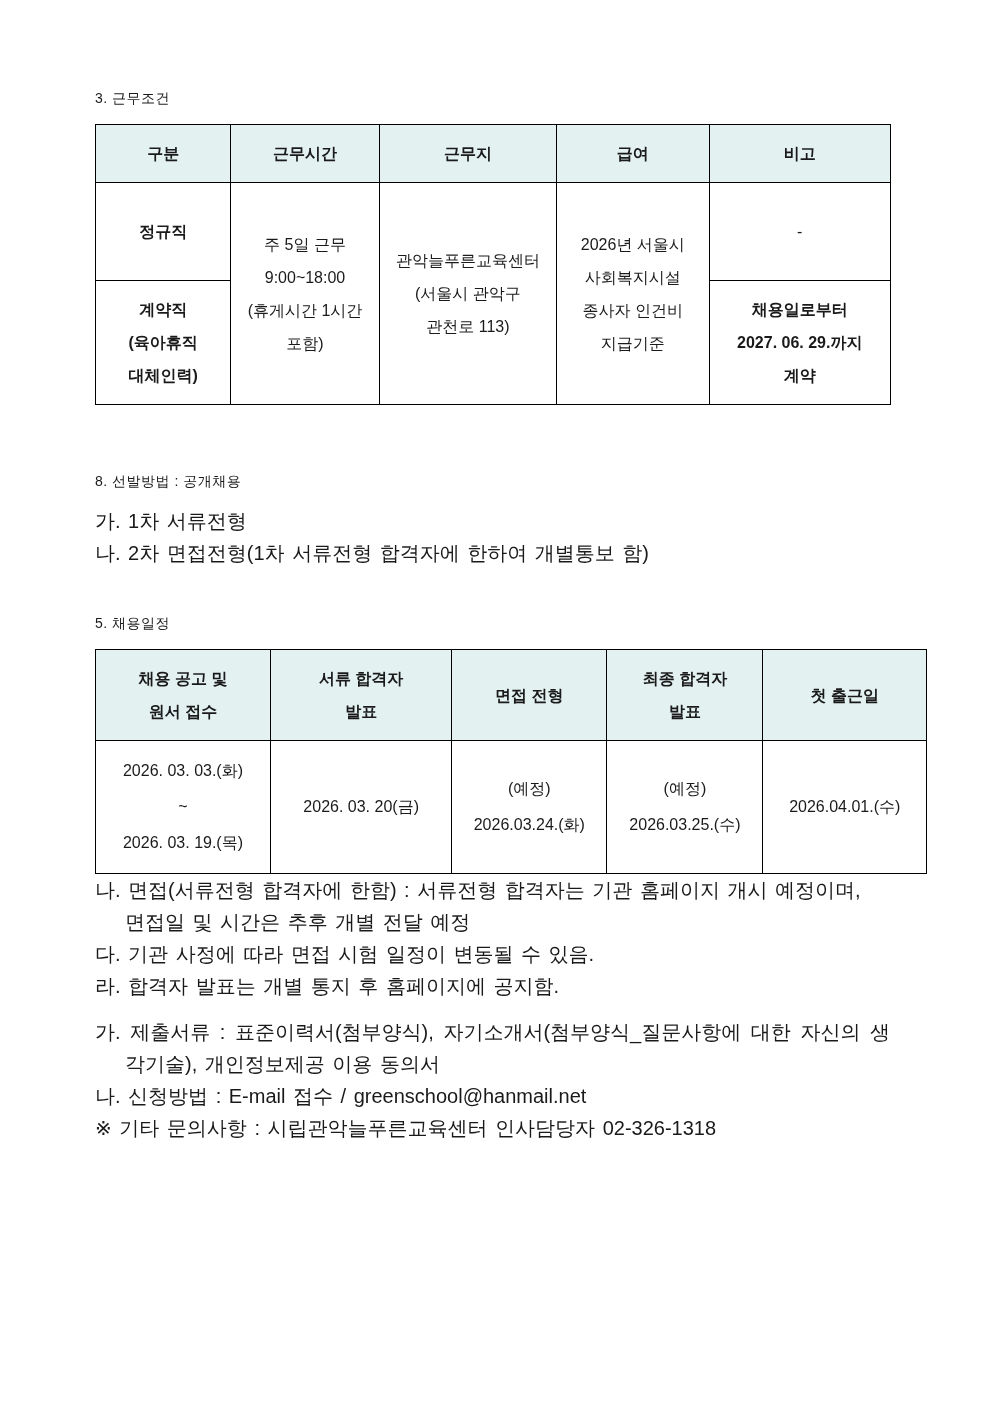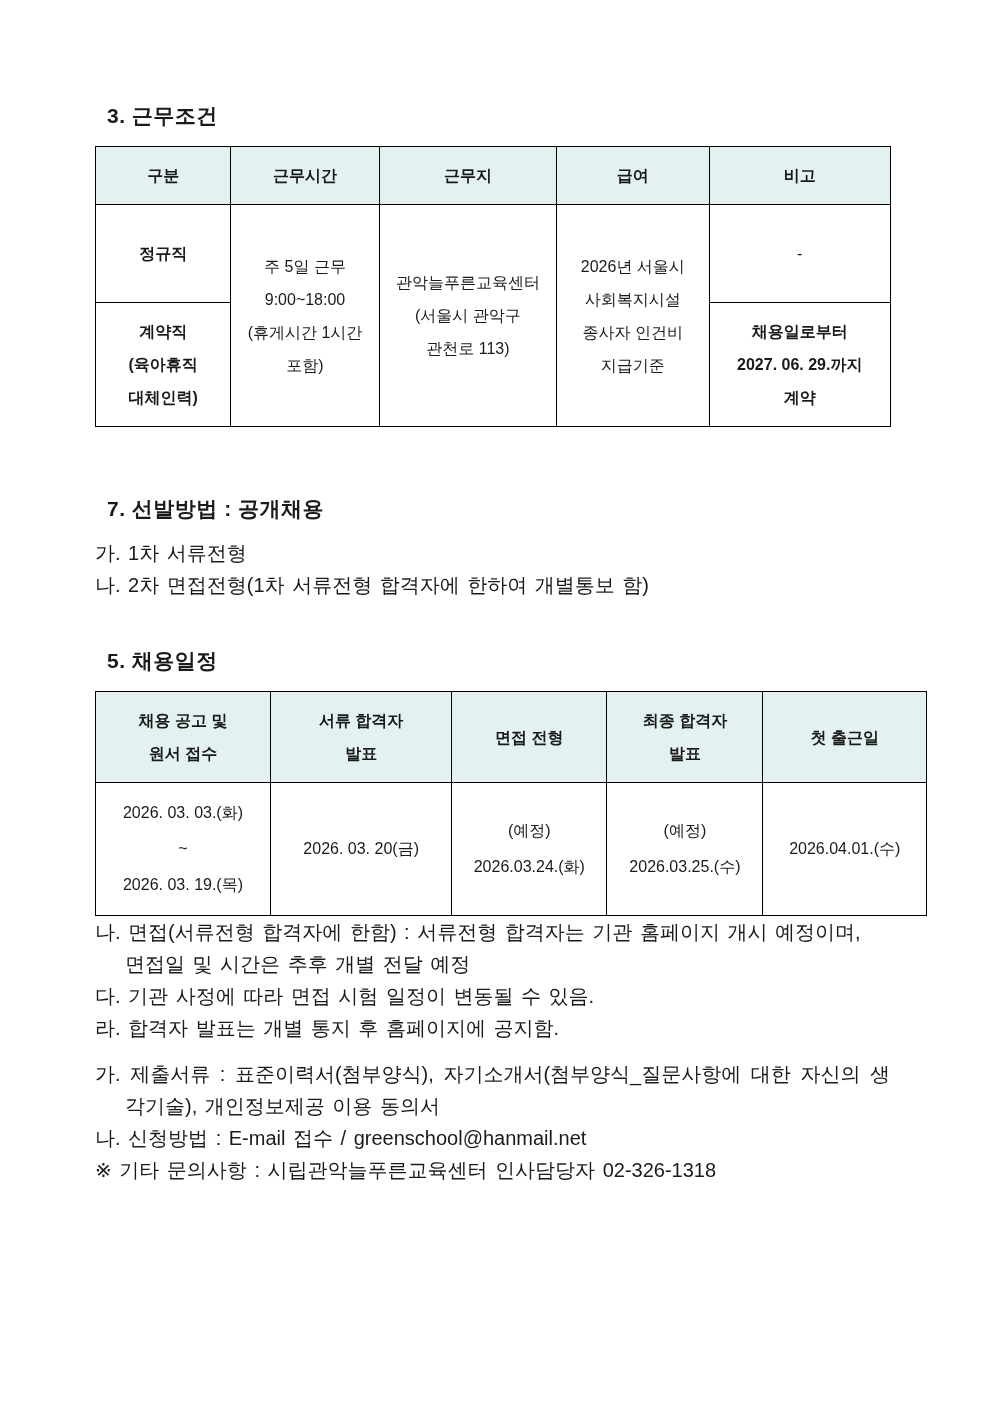--- a/index.html
+++ b/index.html
@@ -14,24 +14,24 @@
     color: #1a1a1a;
     overflow: hidden;
   }
   .page {
     box-sizing: border-box;
     width: 992px;
     height: 1403px;
     padding: 90px 102px 0 95px;
   }
   .sec-title {
-    font-size: 21px;
-    font-weight: bold;
+    font-size: 14px;
+    font-weight: normal;
     letter-spacing: 0.5px;
-    margin: 12px;
+    margin: 0;
     white-space: pre-line;
   }
   
   table {
     border-collapse: collapse;
     table-layout: fixed;
   }
   th, td {
     border: 1.5px solid #000000;
     text-align: center;
@@ -120,21 +120,21 @@
       <td class="bold">계약직
 (육아휴직
 대체인력)</td>
       <td class="bold">채용일로부터
 2027. 06. 29.까지
 계약</td>
     </tr>
   </tbody>
     </table>
 
-  <h2 class="sec-title gap-a">7. 선발방법 : 공개채용</h2>
+  <h2 class="sec-title gap-a">8. 선발방법 : 공개채용</h2>
   <p class="line gap-b">가. 1차 서류전형</p>
   <p class="line">나. 2차 면접전형(1차 서류전형 합격자에 한하여 개별통보 함)</p>
 
   <h2 class="sec-title gap-c">5. 채용일정</h2>
 
   <table class="t2">
     <colgroup>
       <col style="width:167px">
         <col style="width:173px">
         <col style="width:148px">

